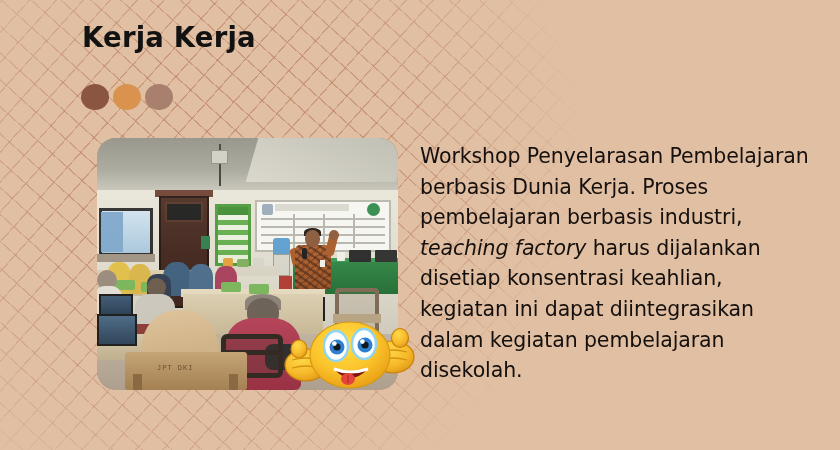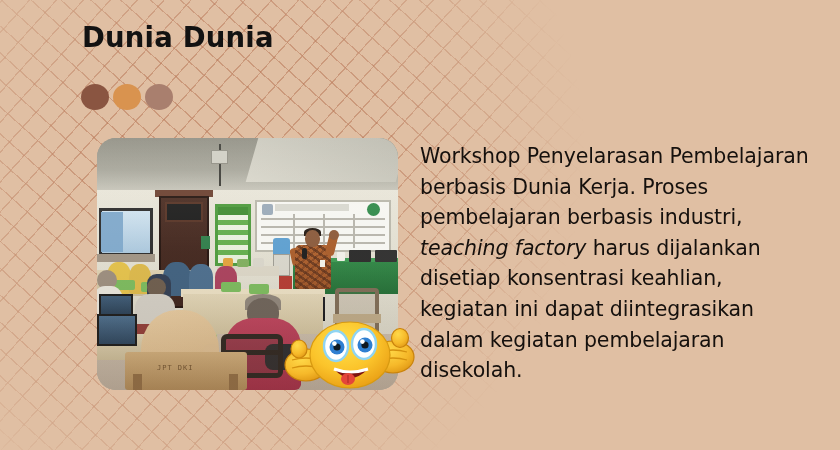--- a/index.html
+++ b/index.html
@@ -437,21 +437,21 @@
   }
 </style>
 </head>
 <body>
 
 <div id="slide">
 
   <div id="mesh-pattern"></div>
 
   <div id="title-block">
-    <div class="title-line">Dunia Dunia</div>
+    <div class="title-line">Kerja Kerja</div>
   </div>
 
   <div id="dots-row">
     <div class="dot" style="background:#8a5541"></div>
     <div class="dot" style="background:#d9934f"></div>
     <div class="dot" style="background:#a97f6e"></div>
   </div>
 
   <div id="photo-card">
     <div class="ph ceiling"></div>

